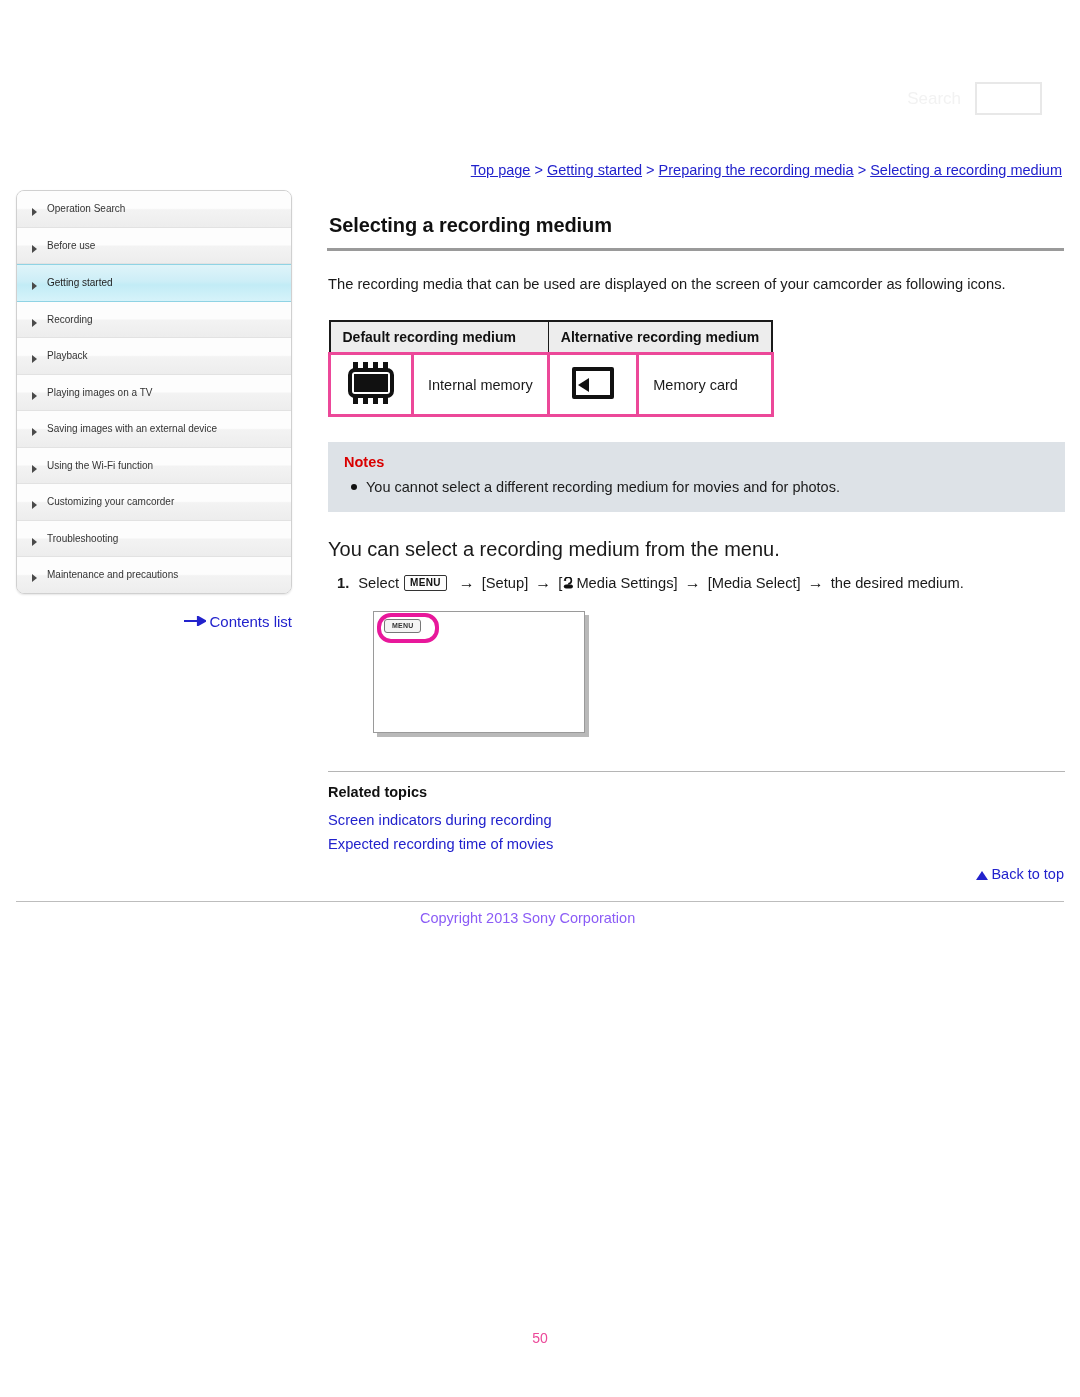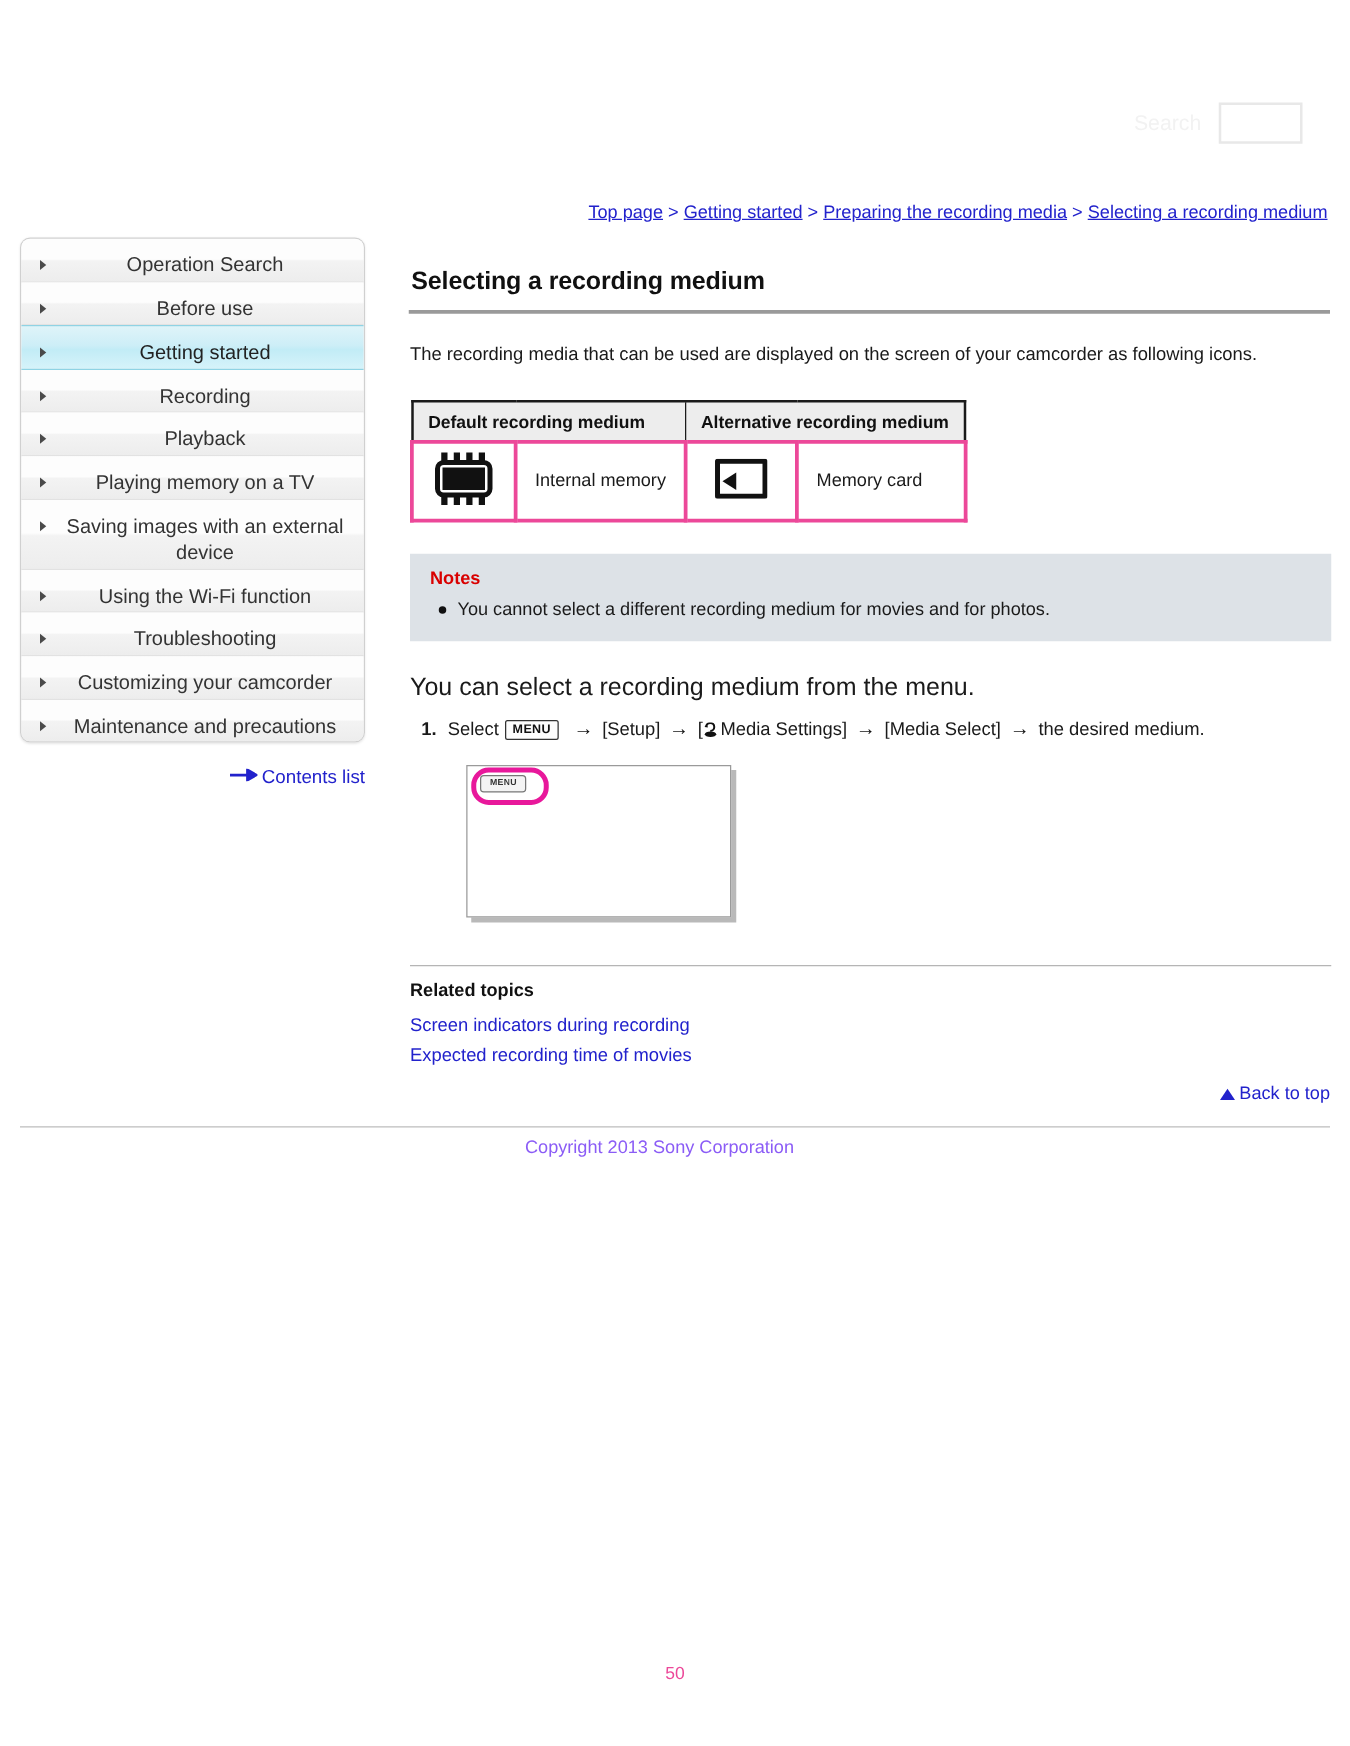--- a/index.html
+++ b/index.html
@@ -93,28 +93,27 @@
     width: 276px;
     border: 1px solid #d0d0d0;
     border-radius: 8px;
     background: linear-gradient(to bottom, #fbfbfb, #f2f2f2);
     box-sizing: border-box;
     overflow: hidden;
     box-shadow: 0 1px 2px rgba(0,0,0,0.10);
   }
   .nav-item {
     position: relative;
-    padding: 11px 10px 1px 30px;
-    font-size: 16px;
+    padding: 11px 10px 11px 30px;
+    font-size: 10px;
     color: #333333;
     border-bottom: 1px solid #e2e2e2;
     background: linear-gradient(to bottom, #fdfdfd 0%, #fdfdfd 48%, #f3f3f3 52%, #ededed 100%);
     cursor: pointer;
     line-height: 1.35;
-    text-align: center;
   }
   .nav-item:last-child { border-bottom: none; }
   .nav-item::before {
     content: "";
     position: absolute;
     left: 15px;
     top: 17px;
     width: 0; height: 0;
     border-left: 5px solid #4a4a4a;
     border-top: 4px solid transparent;
@@ -451,33 +450,33 @@
   <div class="nav-item active">
     <span>Getting started</span>
   </div>
   <div class="nav-item">
     <span>Recording</span>
   </div>
   <div class="nav-item">
     <span>Playback</span>
   </div>
   <div class="nav-item">
-    <span>Playing memory on a TV</span>
+    <span>Playing images on a TV</span>
   </div>
   <div class="nav-item">
     <span>Saving images with an external device</span>
   </div>
   <div class="nav-item">
     <span>Using the Wi-Fi function</span>
   </div>
   <div class="nav-item">
+    <span>Customizing your camcorder</span>
+  </div>
+  <div class="nav-item">
     <span>Troubleshooting</span>
-  </div>
-  <div class="nav-item">
-    <span>Customizing your camcorder</span>
   </div>
   <div class="nav-item">
     <span>Maintenance and precautions</span>
   </div>
 </div>
 
 <div class="contents-list">
   <span class="contents-arrow">
     <svg width="22" height="10" viewBox="0 0 22 10">
       <path d="M0 5 h15 M14 1 l7 4 l-7 4 z" stroke="#2222cc" stroke-width="2.2" fill="#2222cc"></path>

